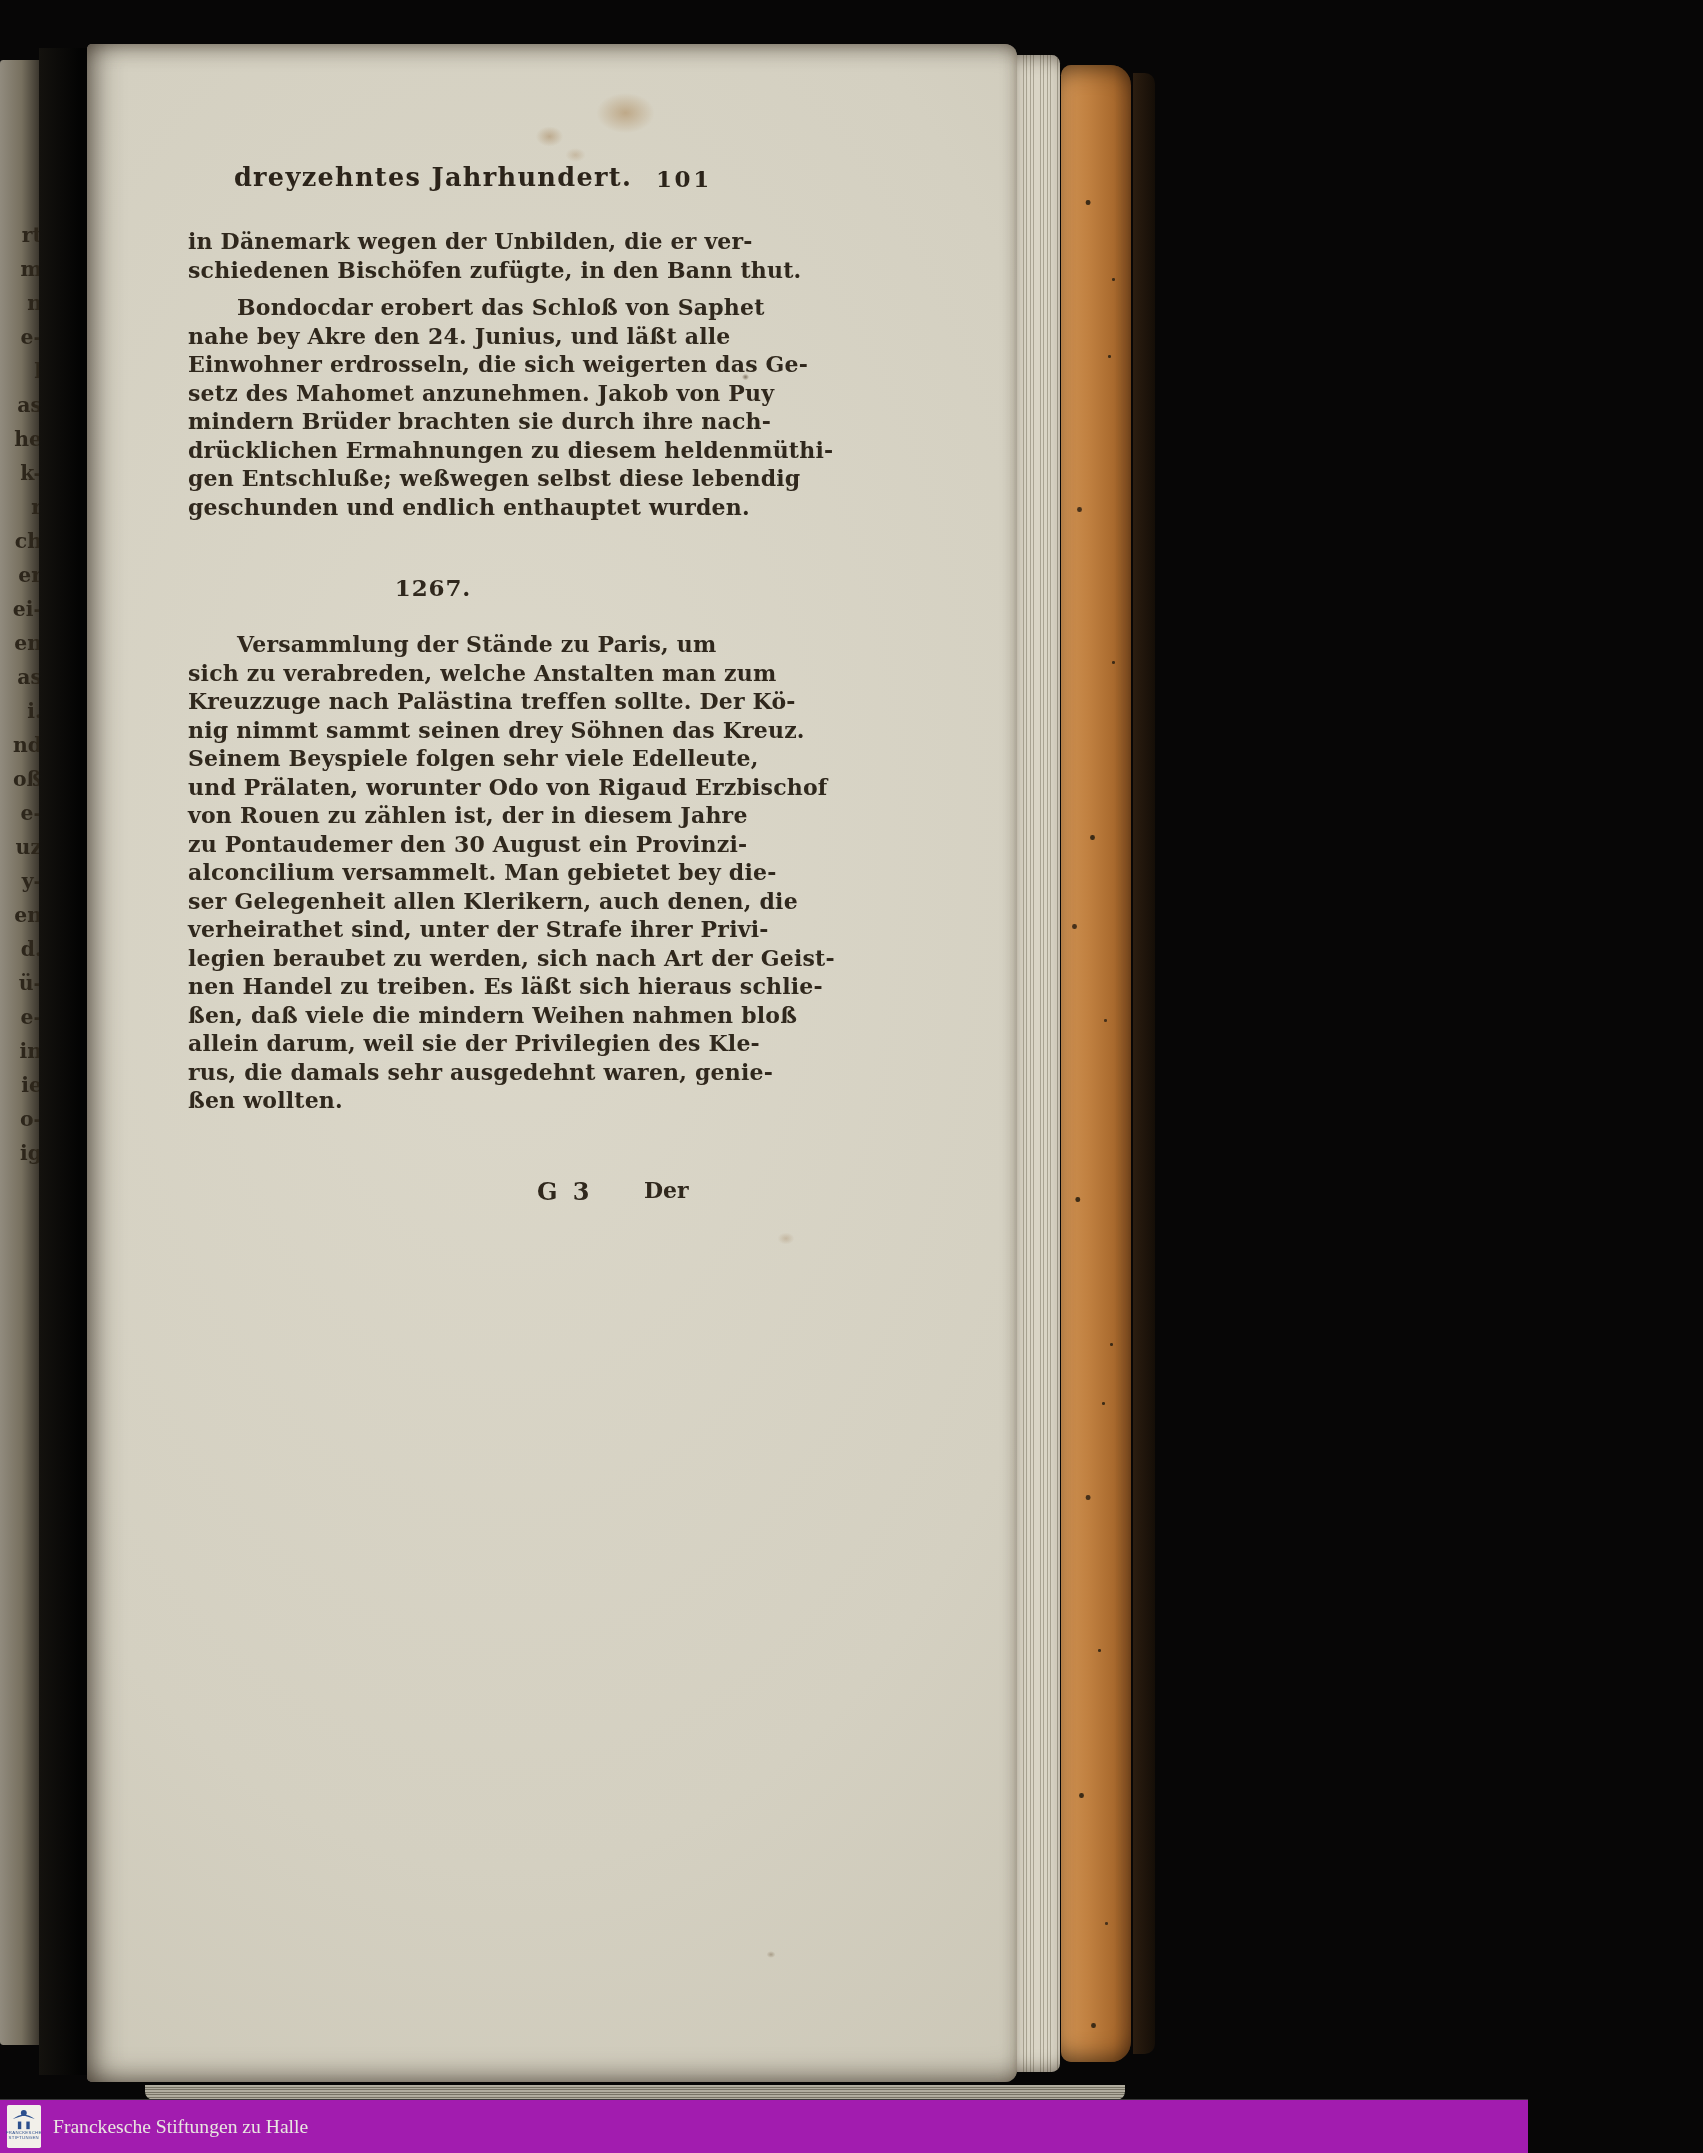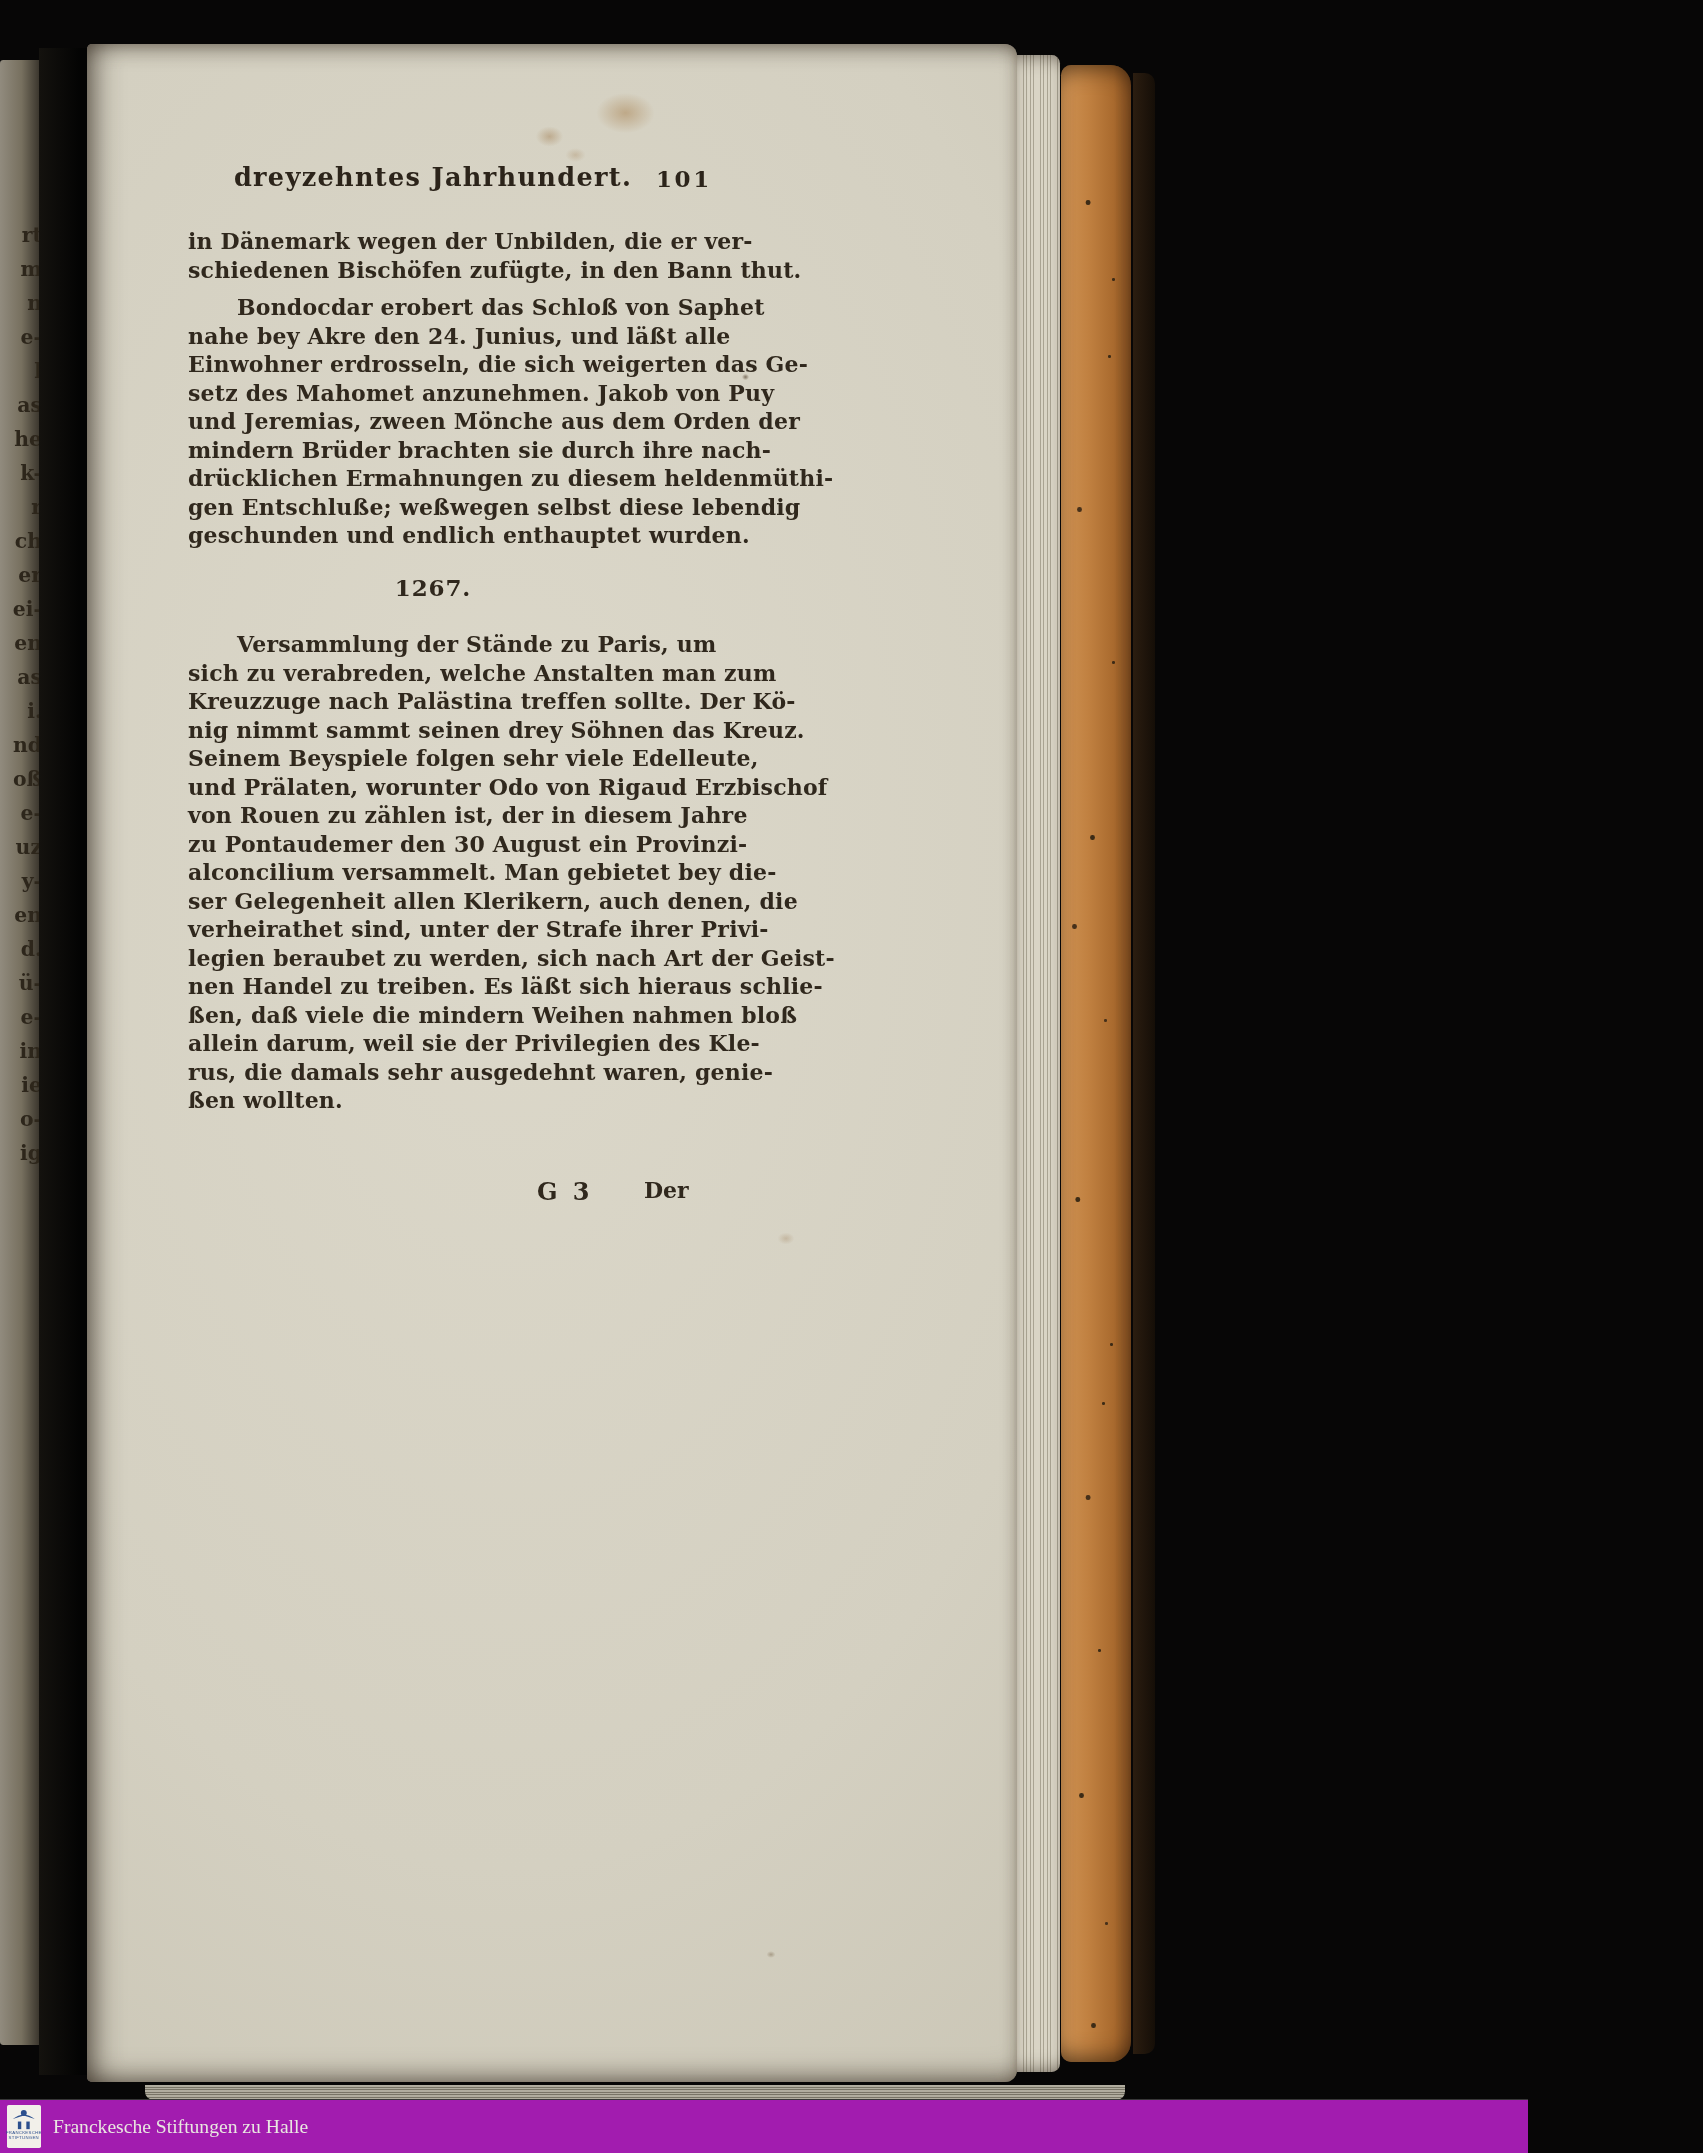--- a/index.html
+++ b/index.html
@@ -143,21 +143,20 @@
     <div class="para" style="top:183px">
       <div class="line">in Dänemark wegen der Unbilden, die er ver-</div>
       <div class="line">schiedenen Bischöfen zufügte, in den Bann thut.</div>
     </div>
 
     <div class="para" style="top:249px">
       <div class="line indent">Bondocdar erobert das Schloß von Saphet</div>
       <div class="line">nahe bey Akre den 24. Junius, und läßt alle</div>
       <div class="line">Einwohner erdrosseln, die sich weigerten das Ge-</div>
       <div class="line">setz des Mahomet anzunehmen. Jakob von Puy</div>
-      <div class="line">und Jeremias, zween Mönche aus dem Orden der</div>
       <div class="line">mindern Brüder brachten sie durch ihre nach-</div>
       <div class="line">drücklichen Ermahnungen zu diesem heldenmüthi-</div>
       <div class="line">gen Entschluße; weßwegen selbst diese lebendig</div>
       <div class="line">geschunden und endlich enthauptet wurden.</div>
     </div>
 
     <div class="year">1267.</div>
 
     <div class="para" style="top:586px">
       <div class="line indent">Versammlung der Stände zu Paris, um</div>

